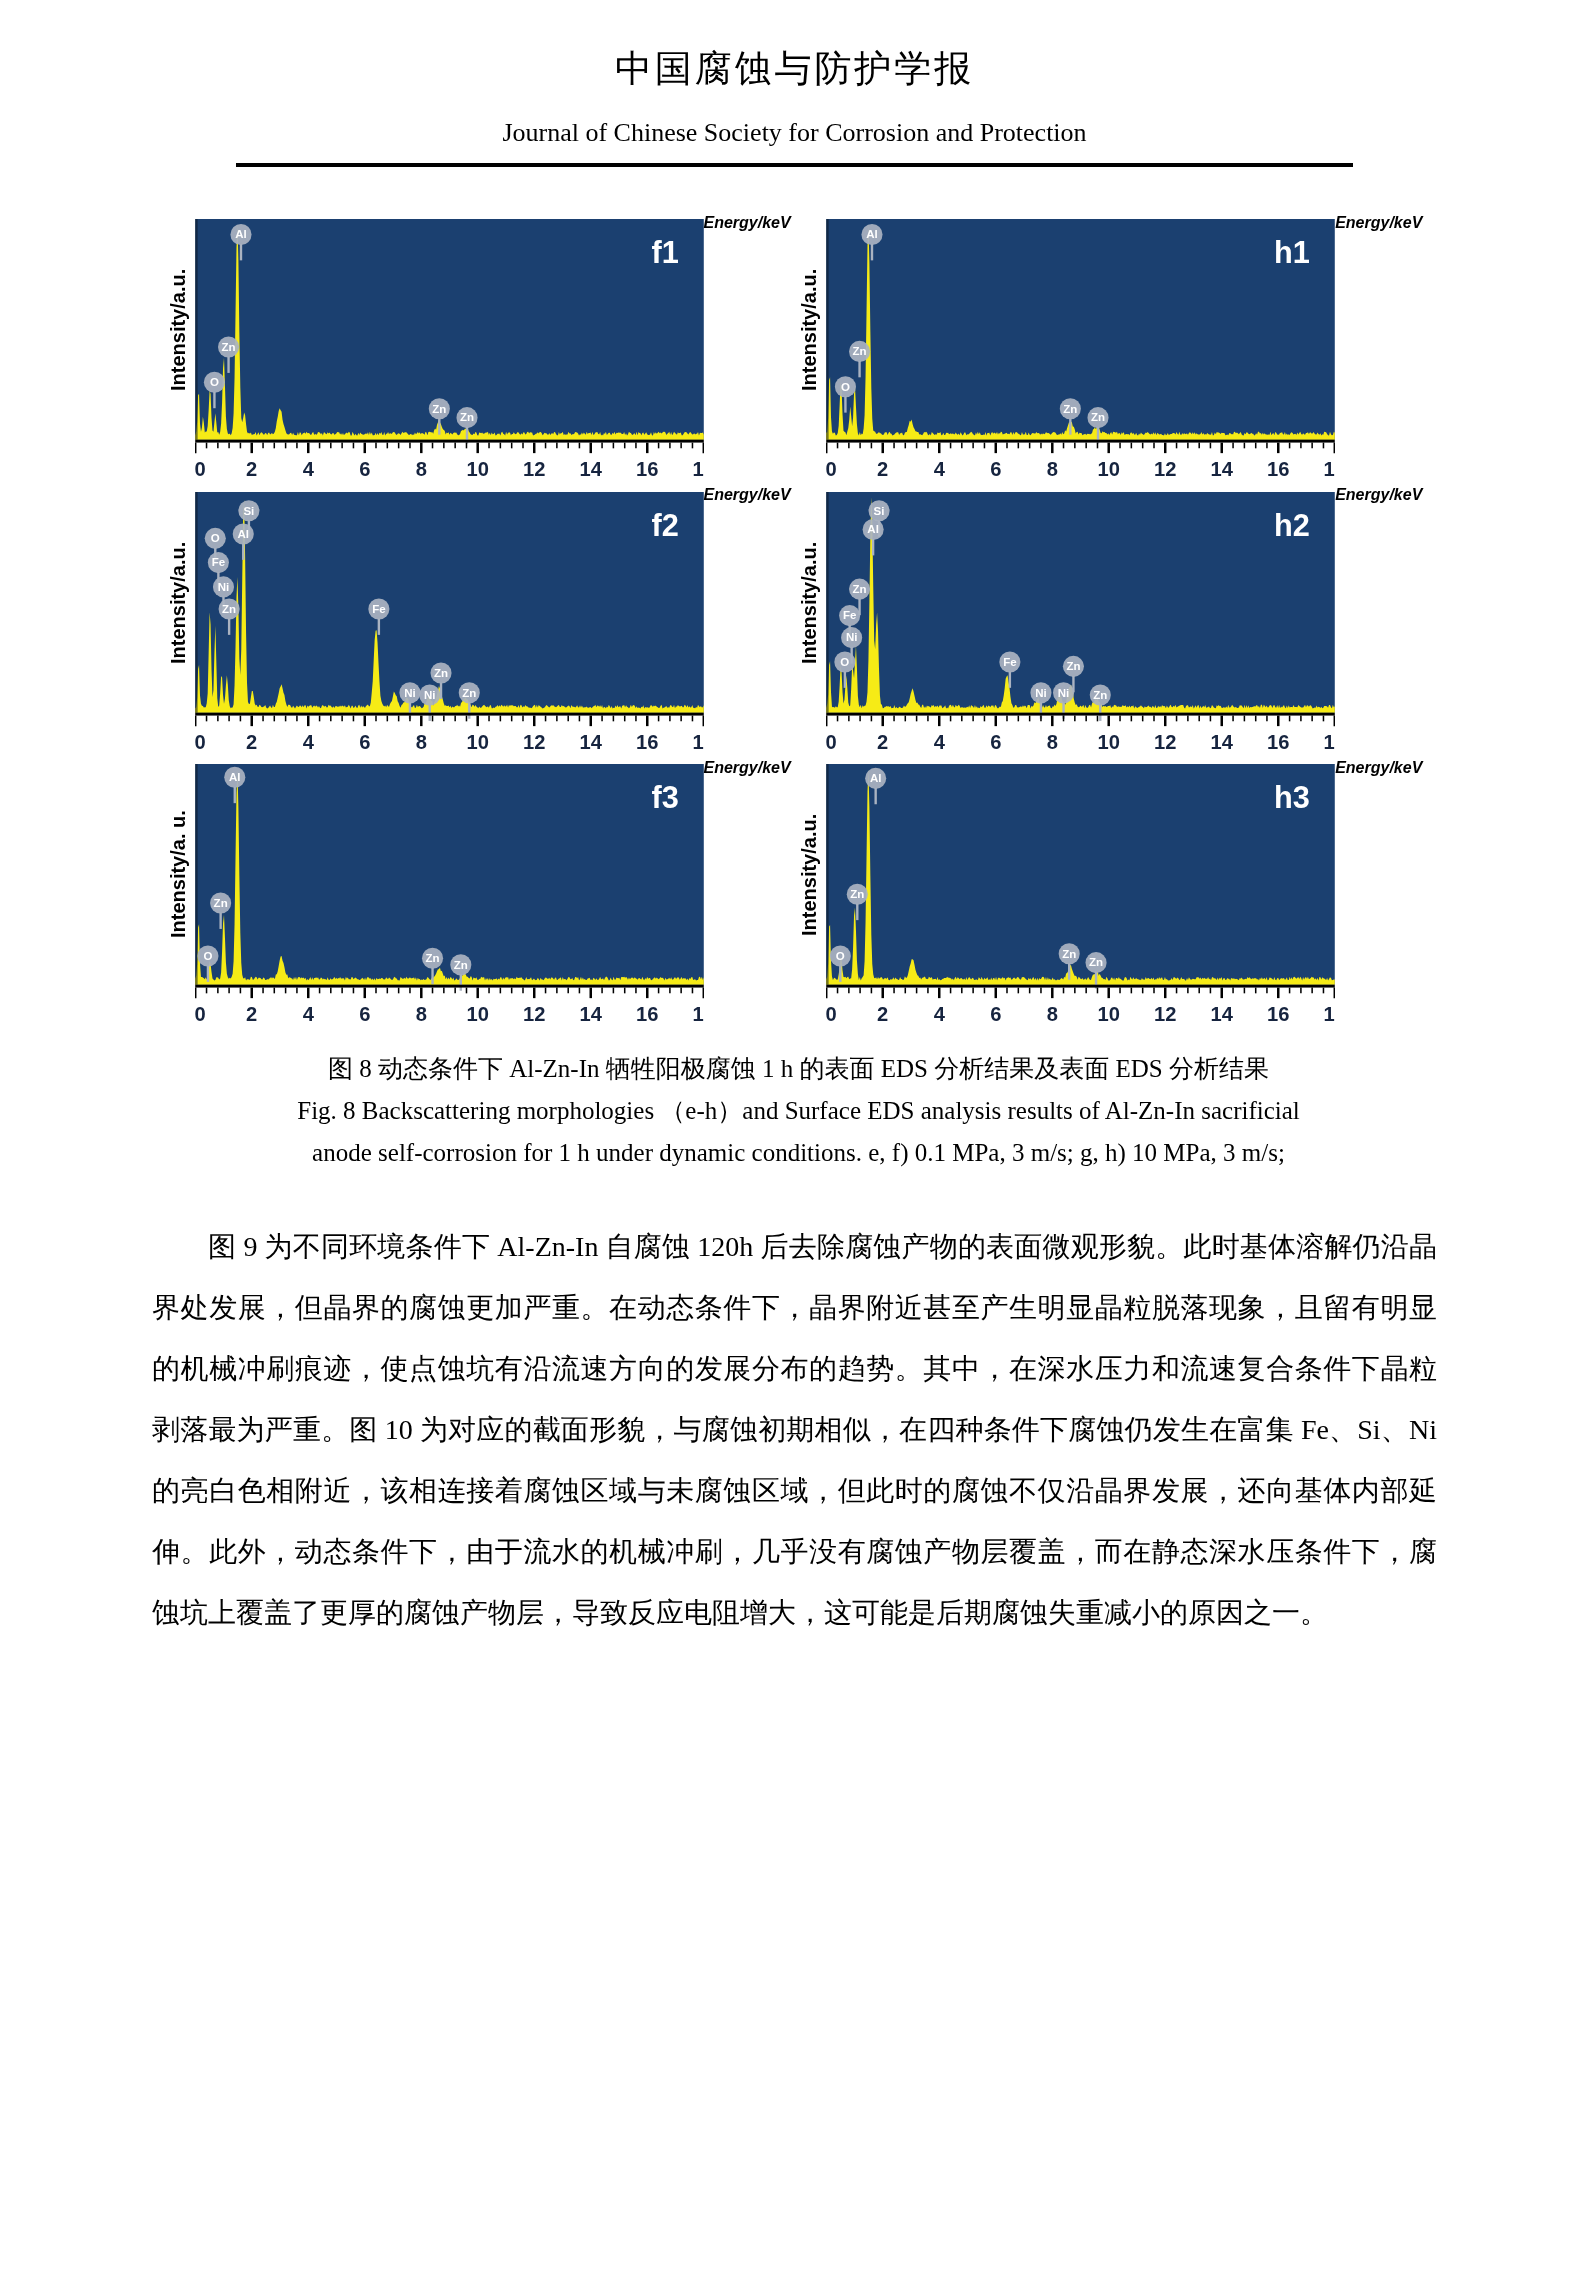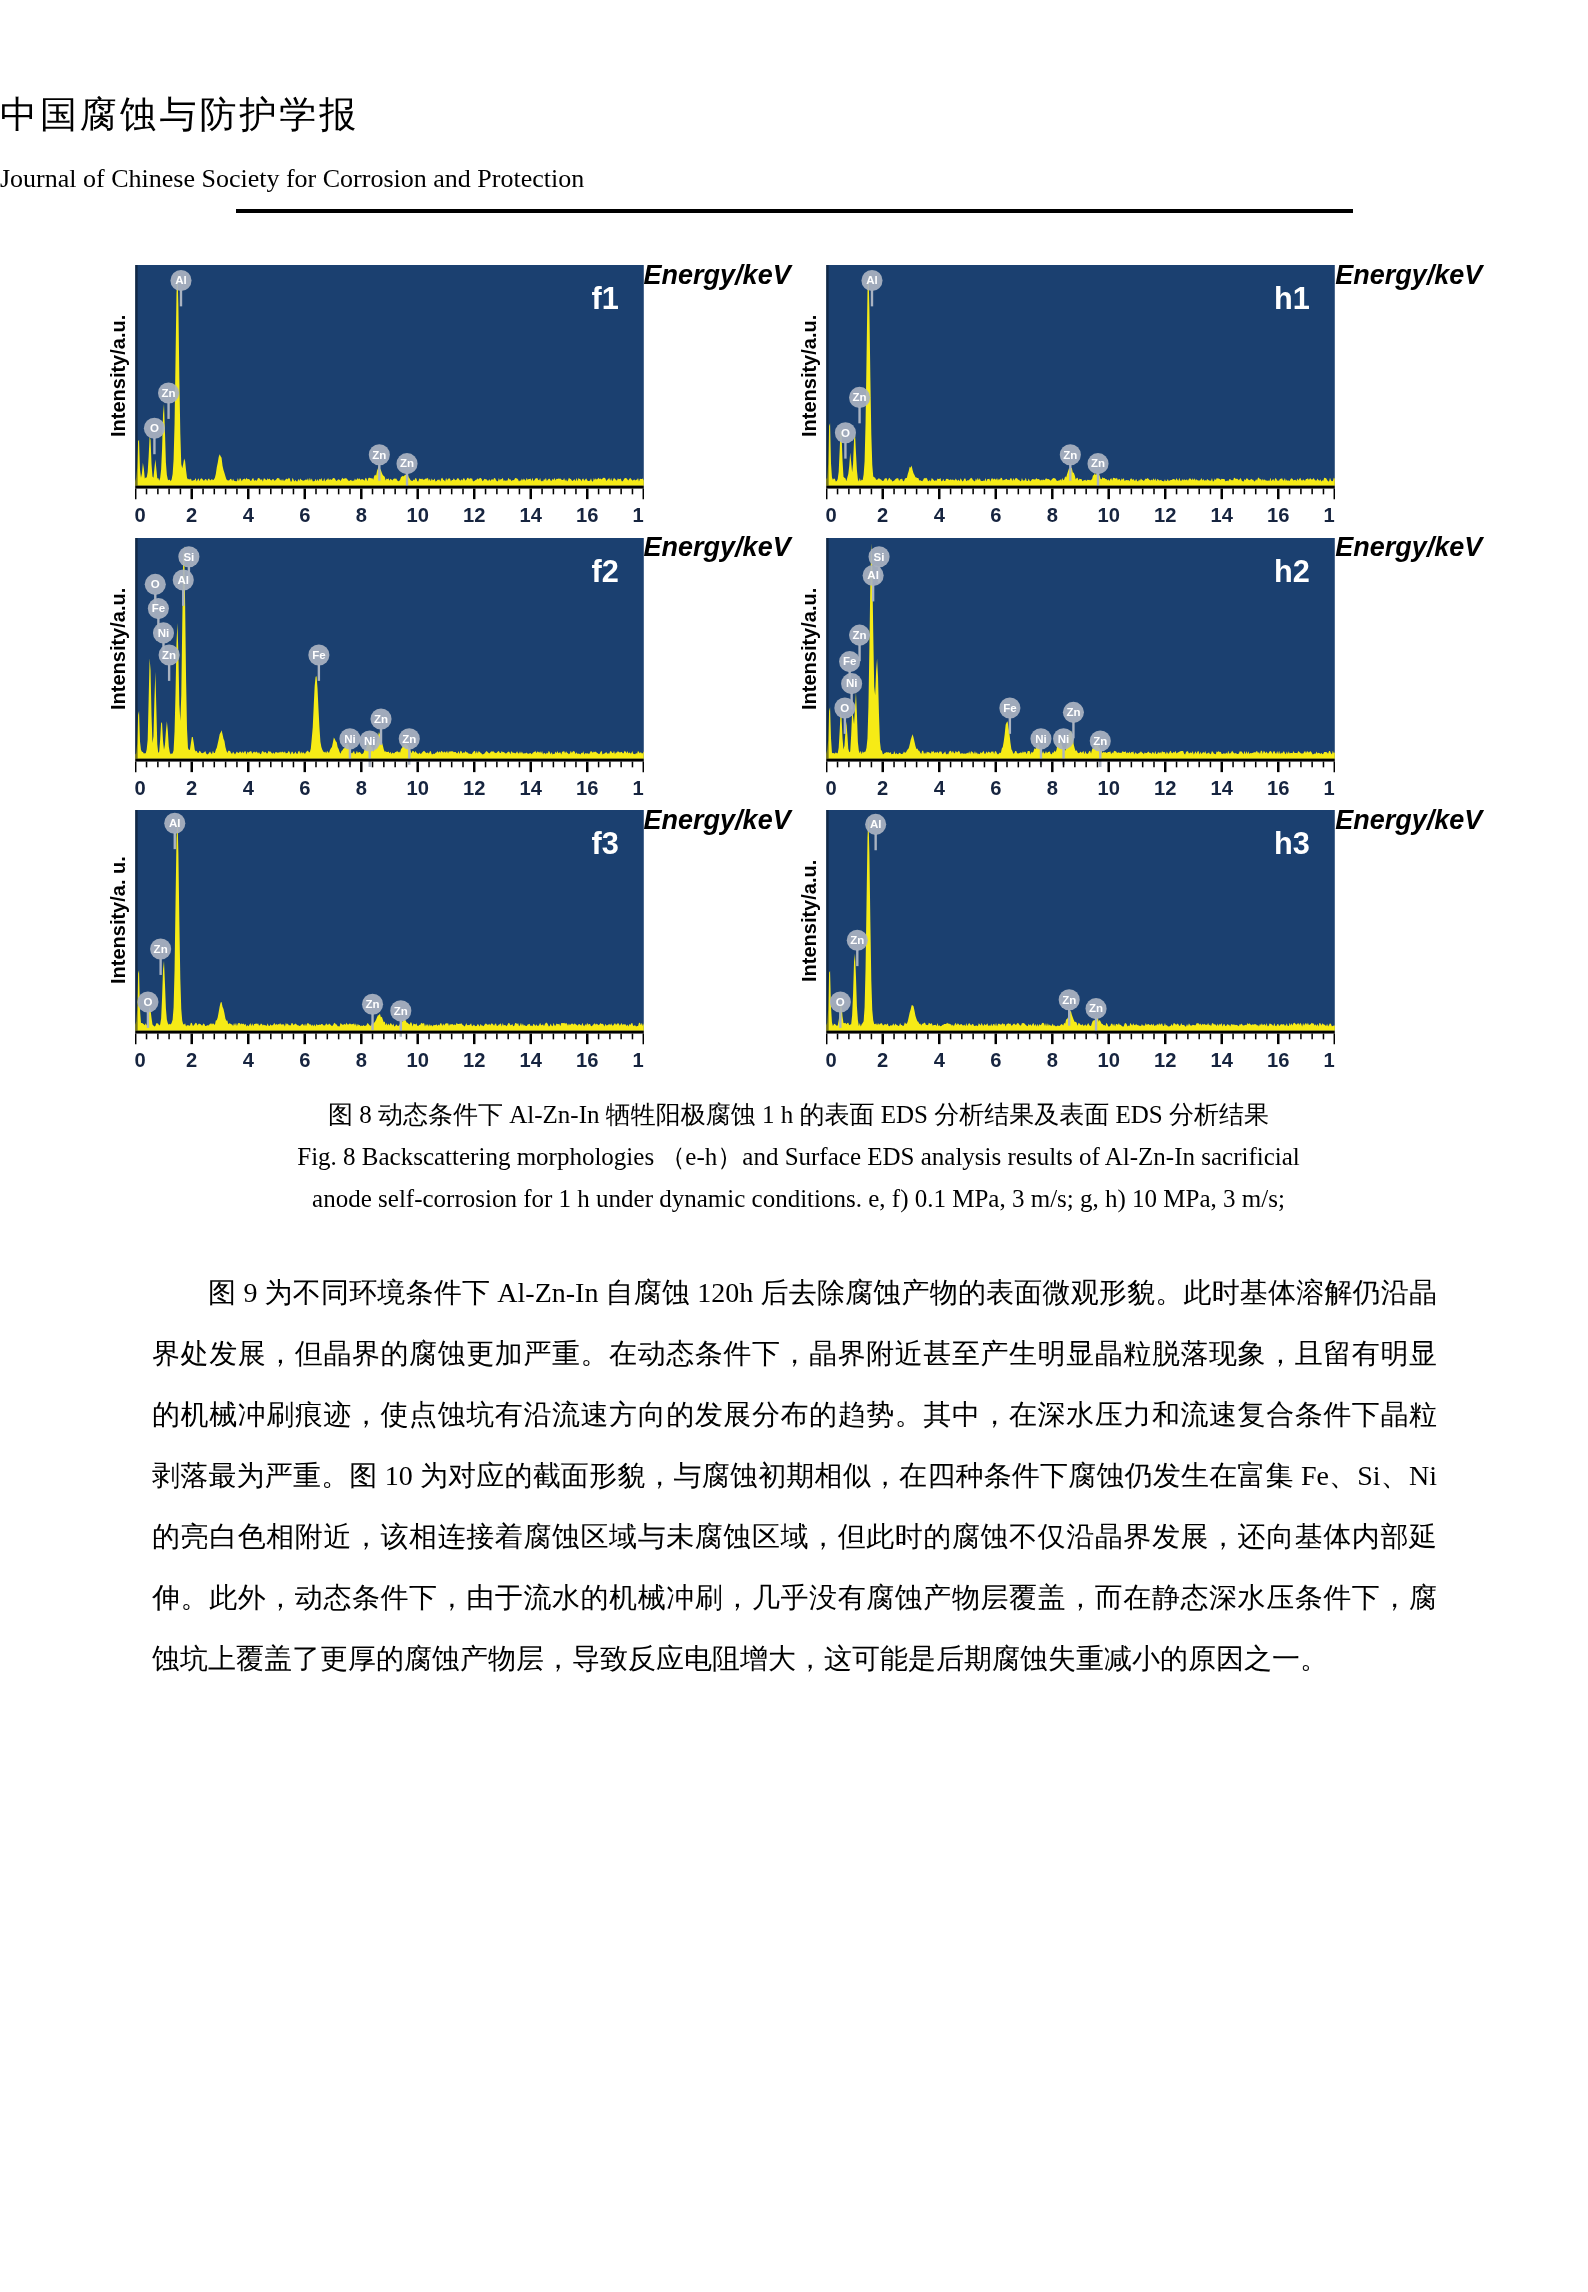--- a/index.html
+++ b/index.html
@@ -1,38 +1,38 @@
 <!DOCTYPE html>
 <html><head>
 <meta charset="utf-8">
 <style>
   html,body{margin:0;padding:0;}
   body{
     width:1589px;height:2292px;background:#ffffff;color:#000;
     font-family:"Liberation Serif","DejaVu Serif",serif;
   }
   .page{width:1589px;height:2292px;overflow:hidden;background:#fff;}
-  header{padding-top:90px;}
+  header{text-align:center;padding-top:44px;}
   .title-zh{font-size:37px;font-weight:normal;margin:0;letter-spacing:2.9px;}
   .title-en{font-size:26px;margin-top:24px;}
   .rule{width:1117px;margin:15.4px auto 0;border:none;border-top:4.8px solid #000;height:0;}
   .panels{
     margin-top:52px;display:grid;grid-template-columns:max-content max-content;
     justify-content:center;column-gap:7.7px;row-gap:11.5px;
   }
   .panel{display:flex;align-items:flex-start;}
   .ylab{
     writing-mode:vertical-rl;transform:rotate(180deg);
     font-family:"Liberation Sans",sans-serif;font-weight:bold;font-size:20px;
     height:221px;display:flex;align-items:center;justify-content:center;margin-right:4.8px;
   }
   .plotcol{display:flex;flex-direction:row;}
   .xlab{
     font-family:"Liberation Sans",sans-serif;font-style:italic;font-weight:bold;
-    font-size:27px;text-align:center;margin-top:-5.8px;
+    font-size:16px;text-align:center;margin-top:-5.8px;
   }
   .caption-block{margin-top:23px;padding-left:8px;}
   .cap{text-align:center;font-size:25px;line-height:42px;}
   .body-text{
     margin:42px 152px 0 152px;font-size:28px;line-height:61px;
     text-align:justify;text-indent:2em;
   }
 </style>
 </head>
 <body>

